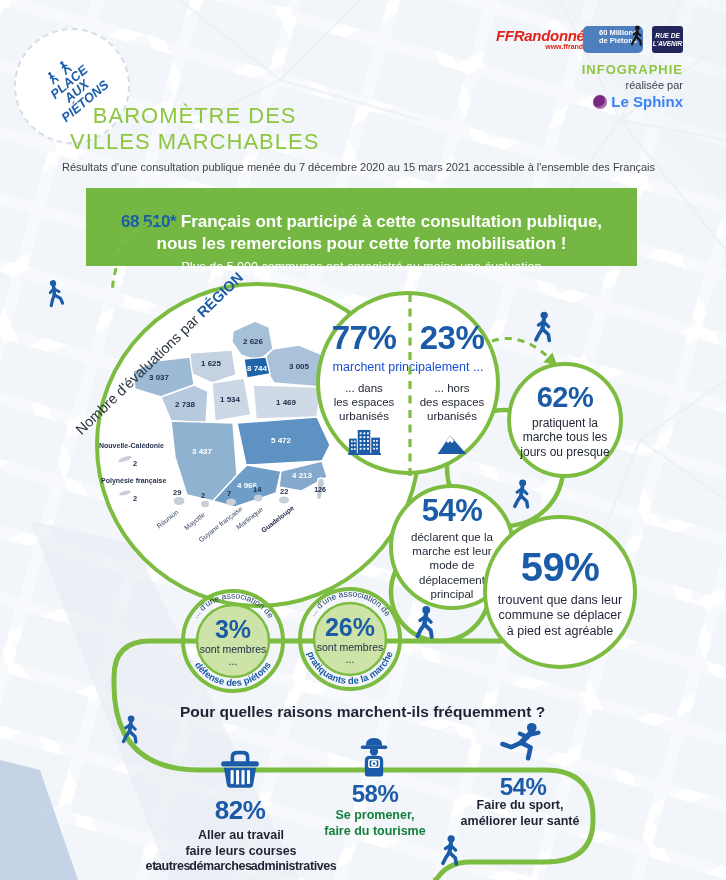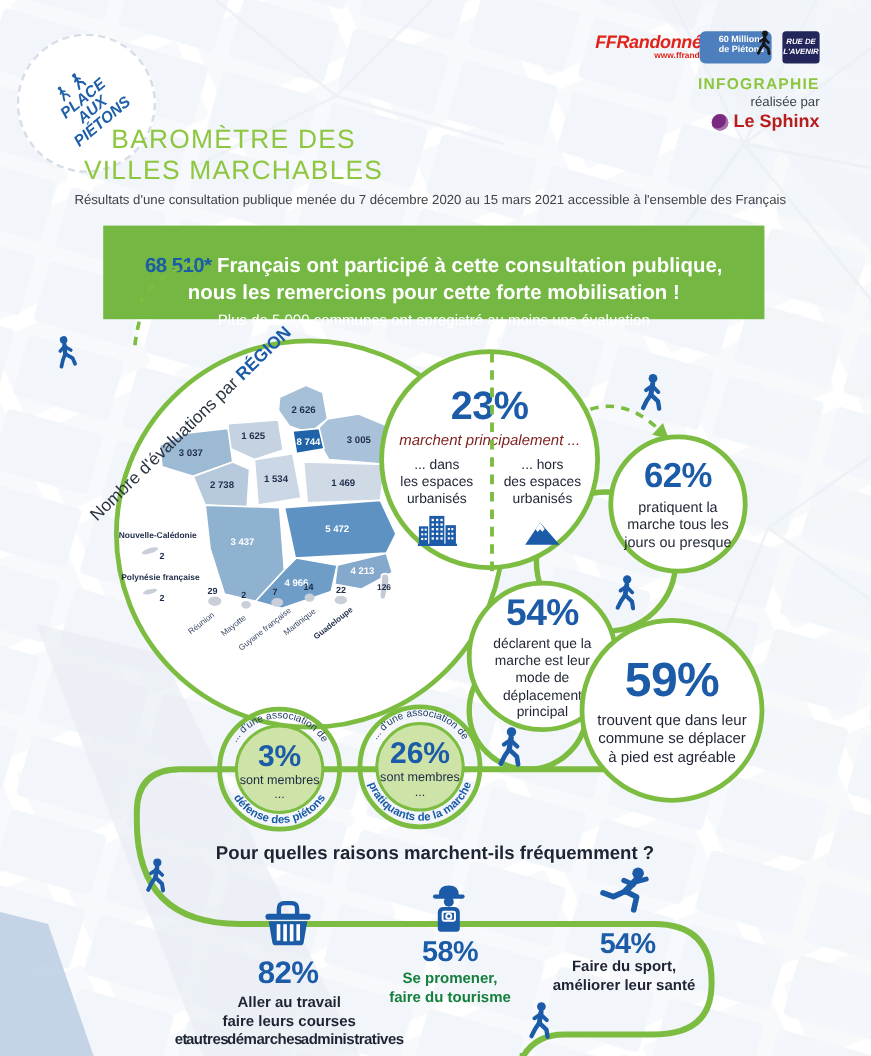--- a/index.html
+++ b/index.html
@@ -84,21 +84,21 @@
   <div class="abs" style="left:652px;top:26px;width:31px;height:27px;background:#23265B;border-radius:3px;z-index:2;color:#fff;font-size:6.5px;font-style:italic;font-weight:bold;display:flex;flex-direction:column;align-items:center;justify-content:center;line-height:1.15;">
     <div>RUE DE</div>
     <div>L'AVENIR</div>
   </div>
 
   <div class="abs" style="right:43px;top:62px;z-index:2;text-align:right;">
     <div style="color:#8DC63F;font-weight:bold;font-size:13px;letter-spacing:1px;">INFOGRAPHIE</div>
     <div style="color:#3A3F48;font-size:11px;margin-top:2px;">réalisée par</div>
     <div style="display:flex;align-items:center;justify-content:flex-end;gap:4px;margin-top:2px;">
       <span style="width:14px;height:14px;border-radius:50%;background:#7A2982;display:inline-block;box-shadow:inset -2px -2px 0 rgba(255,255,255,0.35);"></span>
-      <span style="color:#b91c1c;font-weight:bold;font-size:15px;">Le Sphinx</span>
+      <span style="color:#3b82f6;font-weight:bold;font-size:15px;">Le Sphinx</span>
     </div>
   </div>
 
   <div class="abs" style="left:70px;top:103px;z-index:2;color:#8DC63F;font-weight:normal;font-size:22px;letter-spacing:1px;line-height:1.18;text-align:center;">
     <div>BAROMÈTRE DES</div>
     <div>VILLES MARCHABLES</div>
   </div>
 
   <div class="abs" style="left:62px;top:161px;width:620px;z-index:2;color:#3F4247;font-size:11px;">Résultats d'une consultation publique menée du 7 décembre 2020 au 15 mars 2021 accessible à l'ensemble des Français</div>
 
@@ -174,23 +174,24 @@
       </g>
     </g>
   </svg>
 
   <div class="abs" style="left:78px;top:424px;z-index:8;transform:rotate(-44deg);transform-origin:0 50%;font-size:14.5px;white-space:nowrap;">
     <span style="color:#2A3441;font-weight:500;">Nombre d'évaluations par </span><span style="color:#1B5BA7;font-weight:bold;">RÉGION</span>
   </div>
 
   <div class="circle" style="left:316px;top:291px;width:184px;height:184px;z-index:3;">
     <div style="display:flex;width:100%;margin-top:24px;">
+      <div class="pct" style="flex:1;font-size:33px;">77%</div>
       <div class="pct" style="flex:1;font-size:33px;">23%</div>
     </div>
-    <div style="font-style:italic;font-size:12.5px;color:#7f1d1d;margin-top:3px;">marchent principalement ...</div>
+    <div style="font-size:12.5px;color:#1d4ed8;margin-top:3px;">marchent principalement ...</div>
     <div style="display:flex;width:100%;margin-top:7px;">
       <div class="prelines statlabel" style="flex:1;font-size:11.5px;">... dans
 les espaces
 urbanisés</div>
       <div class="prelines statlabel" style="flex:1;font-size:11.5px;">... hors
 des espaces
 urbanisés</div>
     </div>
     <div style="display:flex;width:100%;margin-top:5px;align-items:flex-end;">
       <div style="flex:1;display:flex;justify-content:center;">

